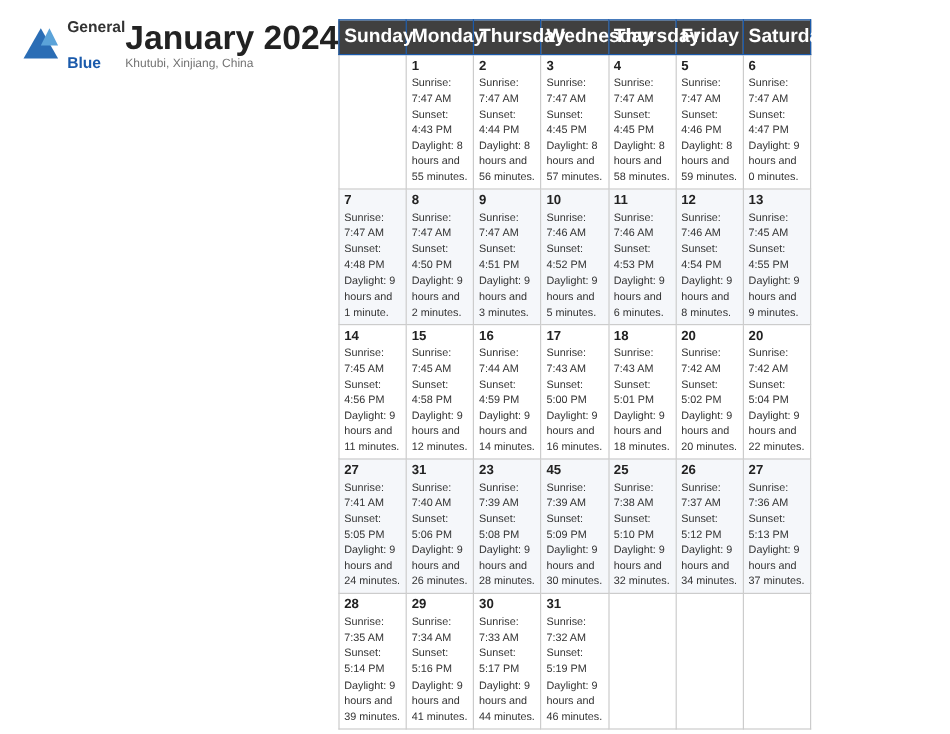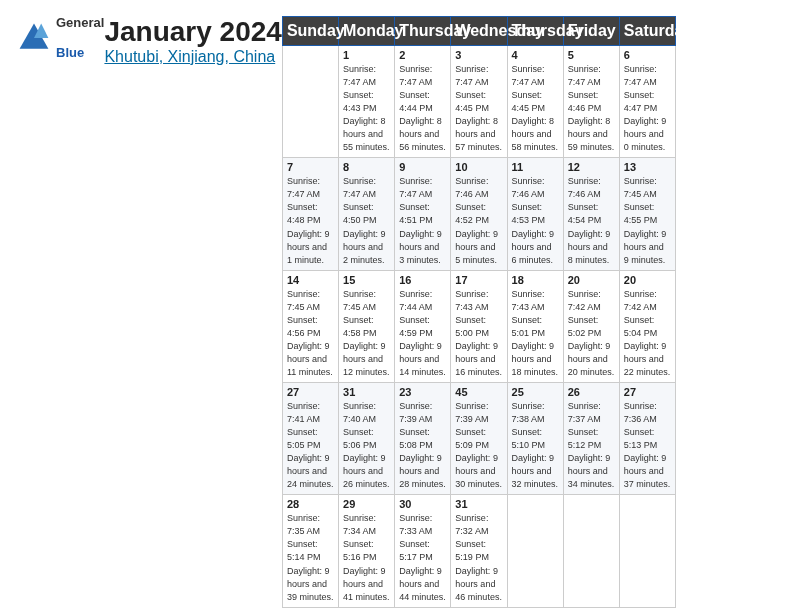--- a/index.html
+++ b/index.html
@@ -43,24 +43,23 @@
     }
     .title-block {
       text-align: left;
     }
     .title-block h1 {
       font-size: 28px;
       font-weight: bold;
       color: #222;
     }
     .title-block h2 {
-      font-size: 16px;
+      font-size: 10px;
       font-weight: normal;
-      color: #0369a1;
-      text-decoration: underline;
+      color: #737373;
     }
     .calendar {
       flex: 1;
       border: 1px solid #ccc;
       border-collapse: collapse;
       width: 100%;
       table-layout: fixed;
     }
     .calendar th {
       background: #404040;

